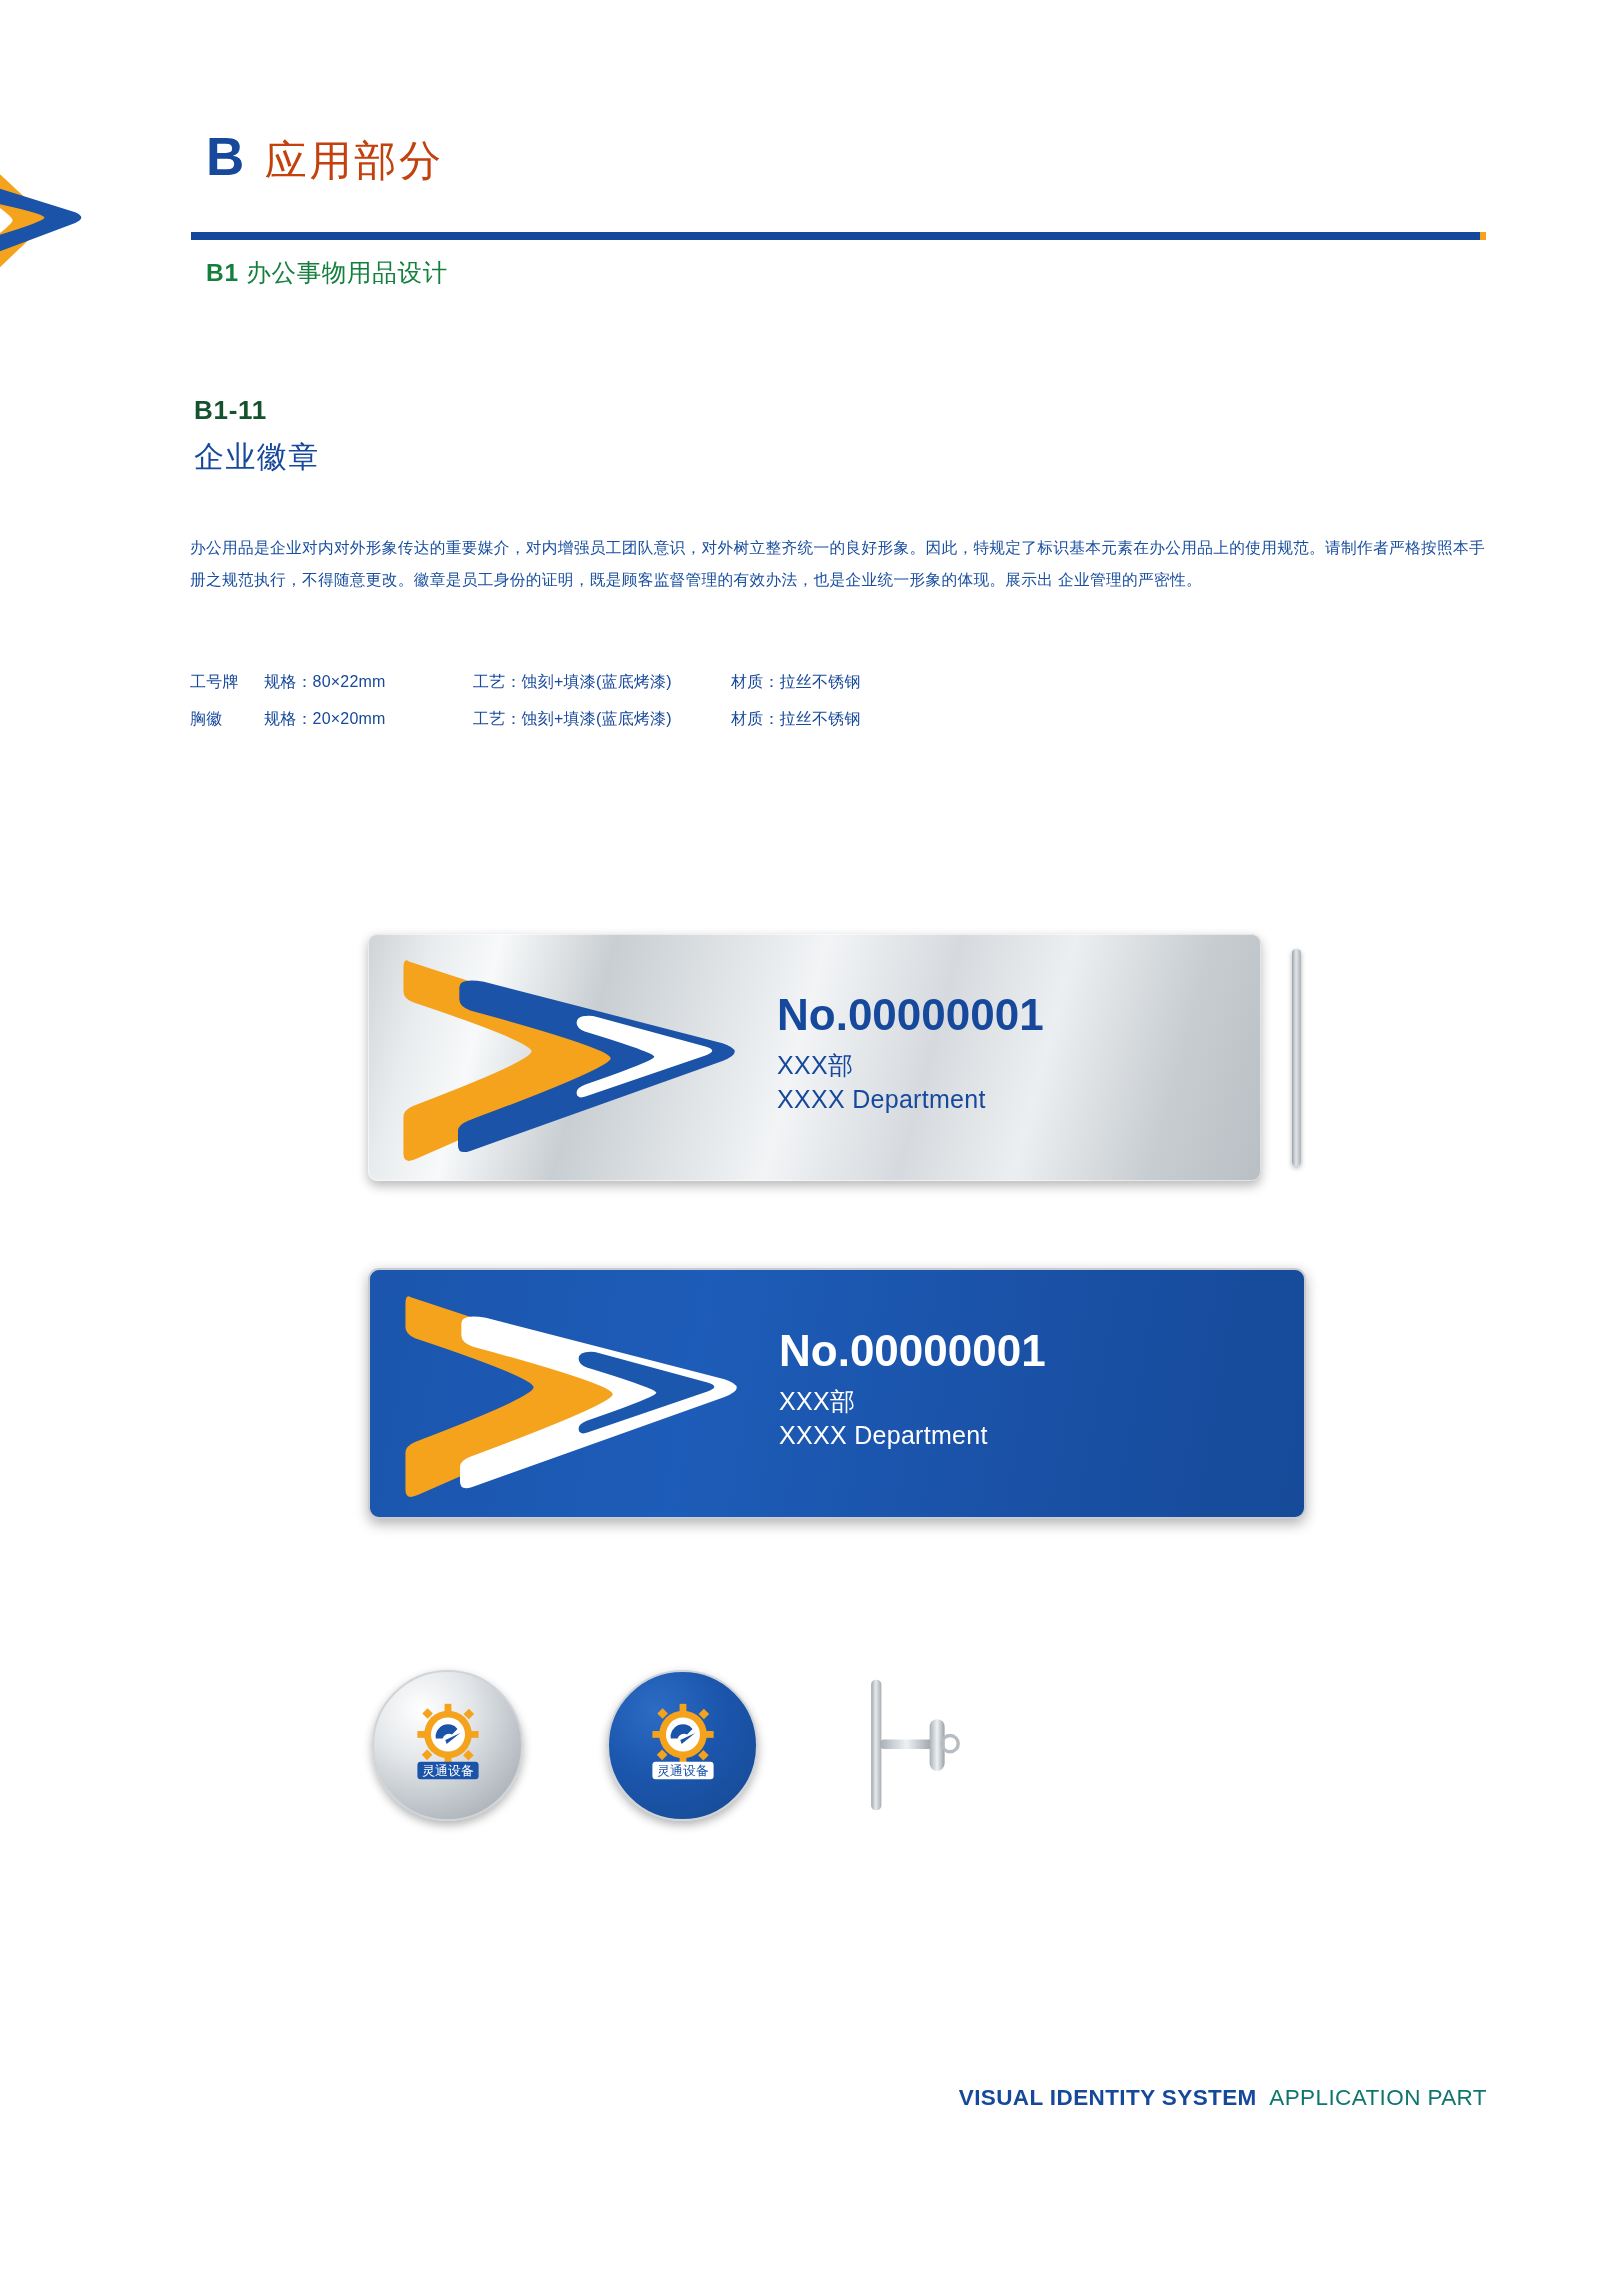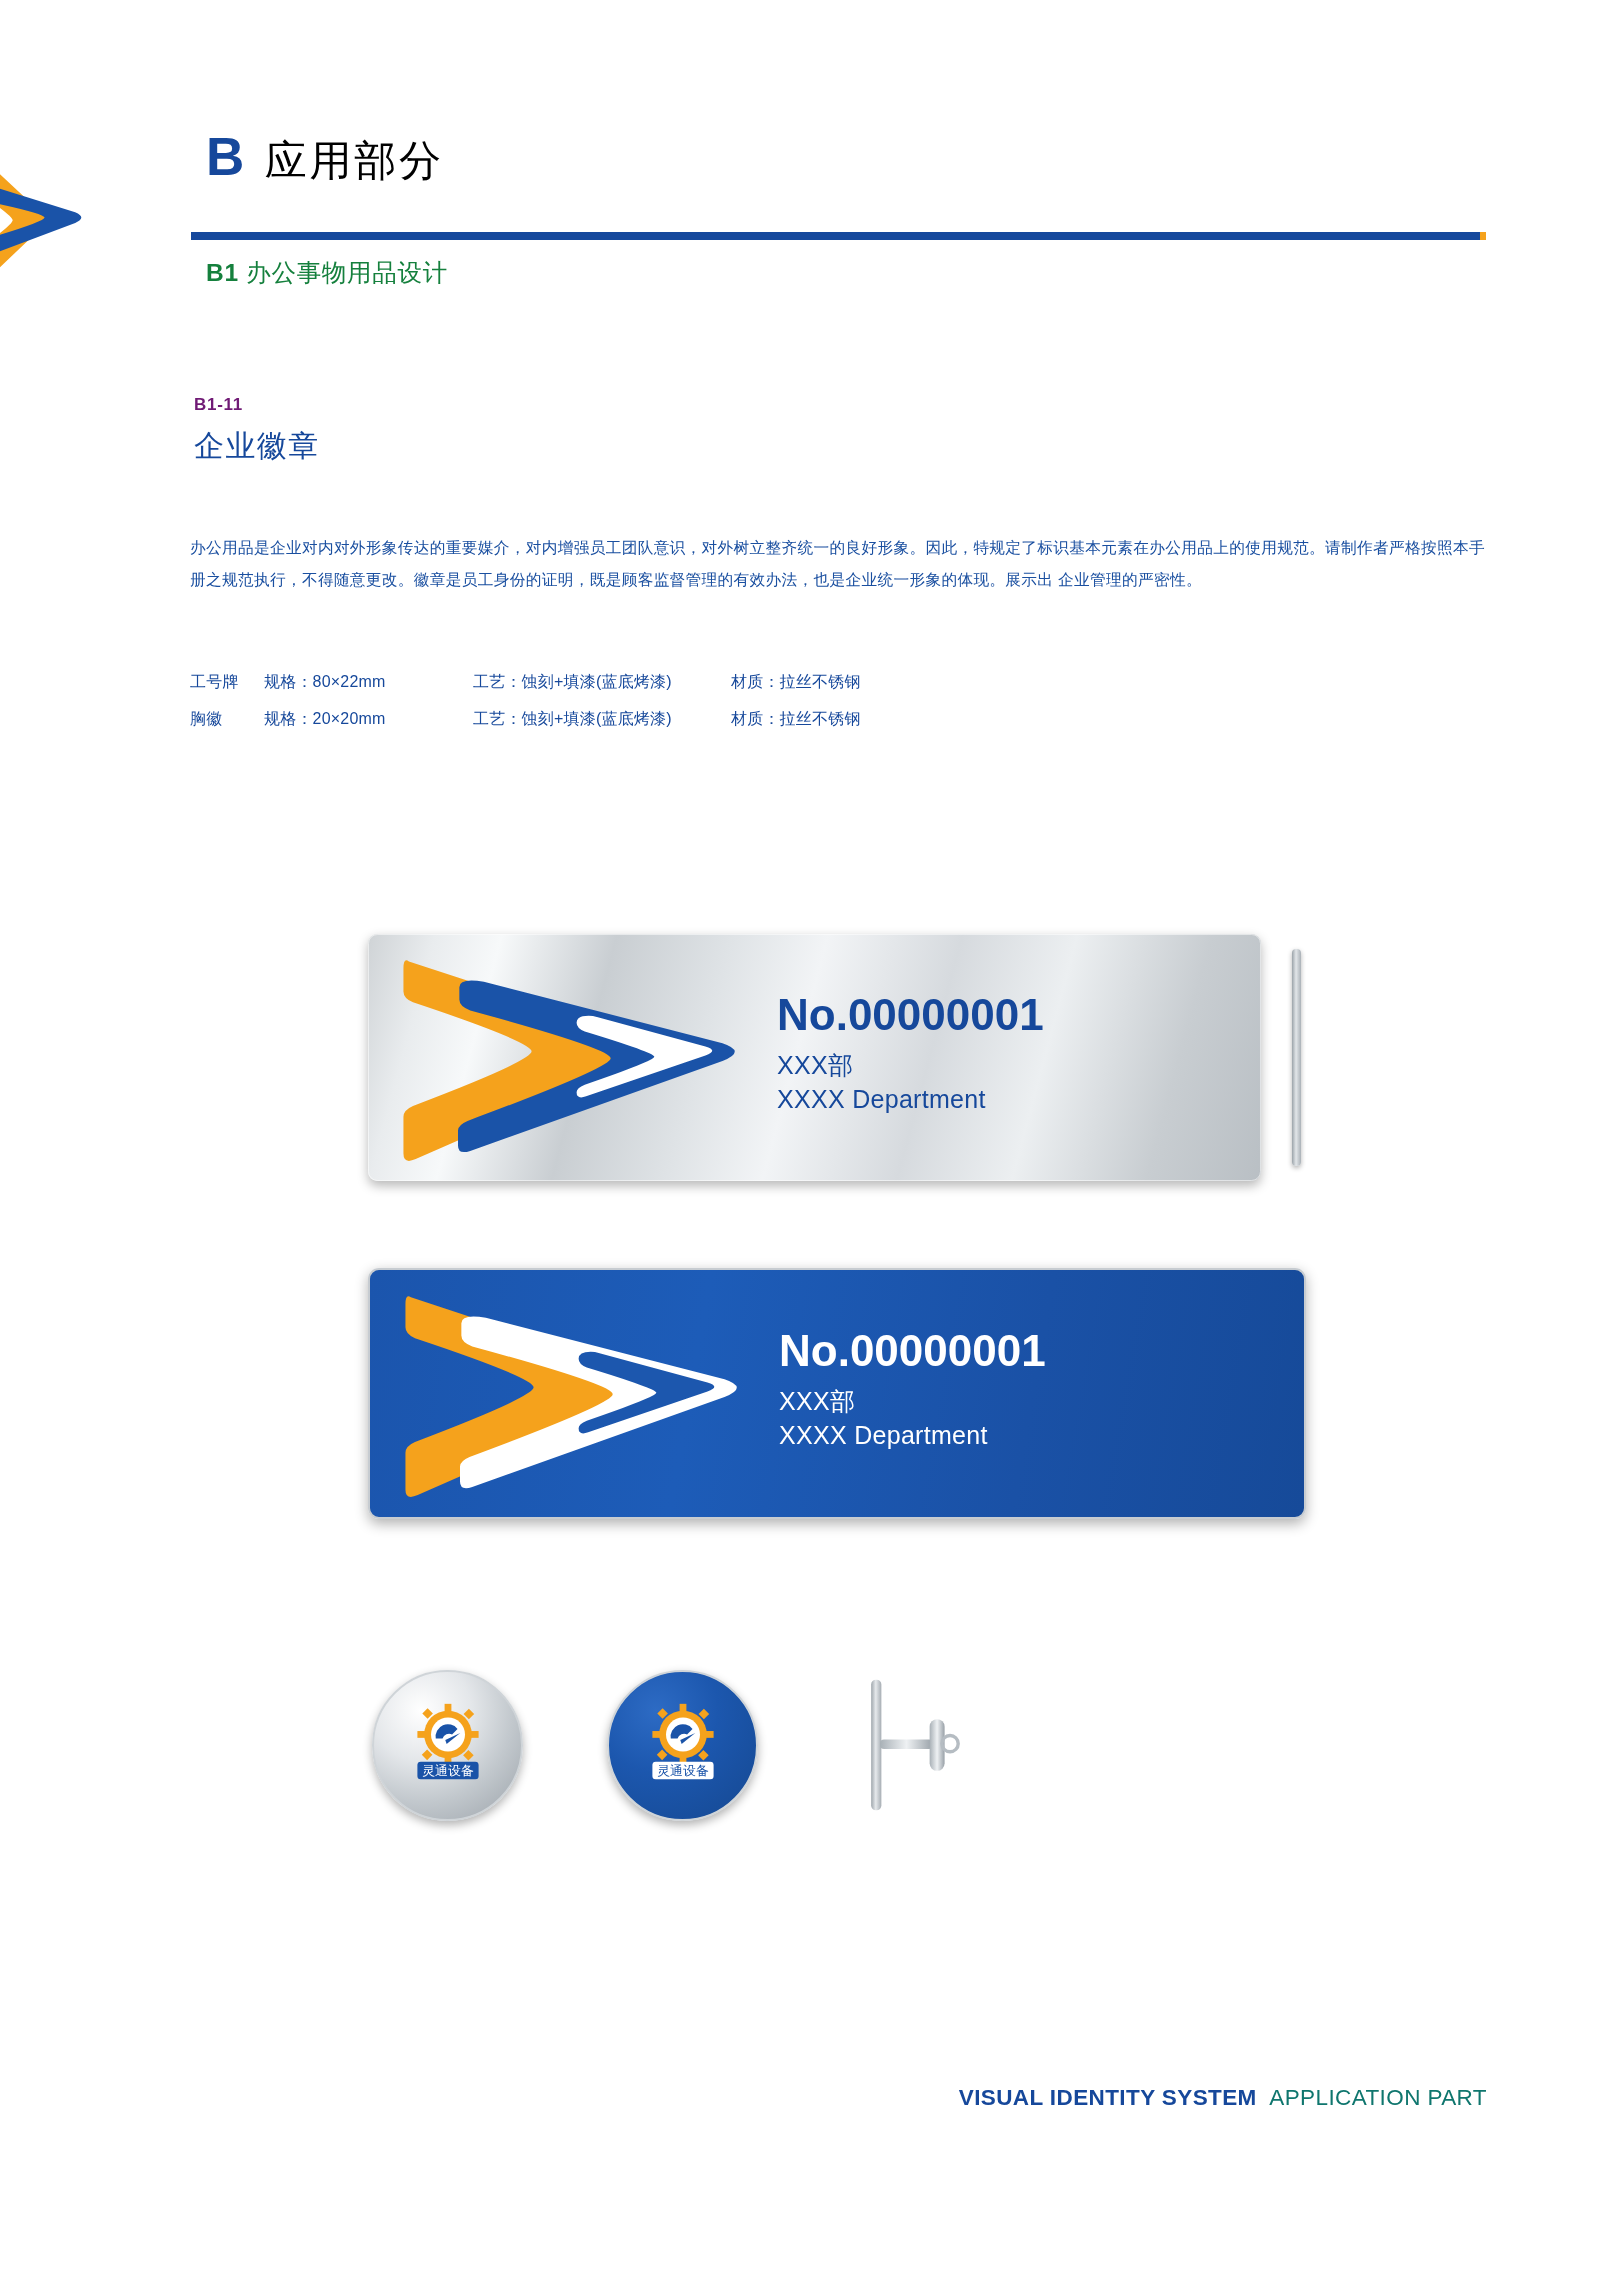--- a/index.html
+++ b/index.html
@@ -39,21 +39,21 @@
   }
   .header-letter {
     font-size: 53px;
     font-weight: bold;
     color: #16489b;
     letter-spacing: 0;
     line-height: 1;
   }
   .header-title {
     font-size: 42px;
-    color: #000000;
+    color: #c2410c;
     letter-spacing: 2.7px;
     line-height: 1;
   }
   .header-rule {
     position: absolute;
     left: 0;
     top: 102px;
     width: 1295px;
     height: 7.5px;
     display: flex;
@@ -79,23 +79,23 @@
   .header-sub b { font-weight: bold; }
 
   
   .section {
     position: absolute;
     left: 194px;
     top: 395px;
     width: 1295px;
   }
   .sec-code {
-    font-size: 17px;
+    font-size: 26px;
     font-weight: bold;
-    color: #701a75;
+    color: #14532d;
     letter-spacing: 0.7px;
   }
   .sec-name {
     margin-top: 11px;
     font-size: 30px;
     color: #16489b;
     letter-spacing: 1.4px;
   }
 
   .body-copy {

